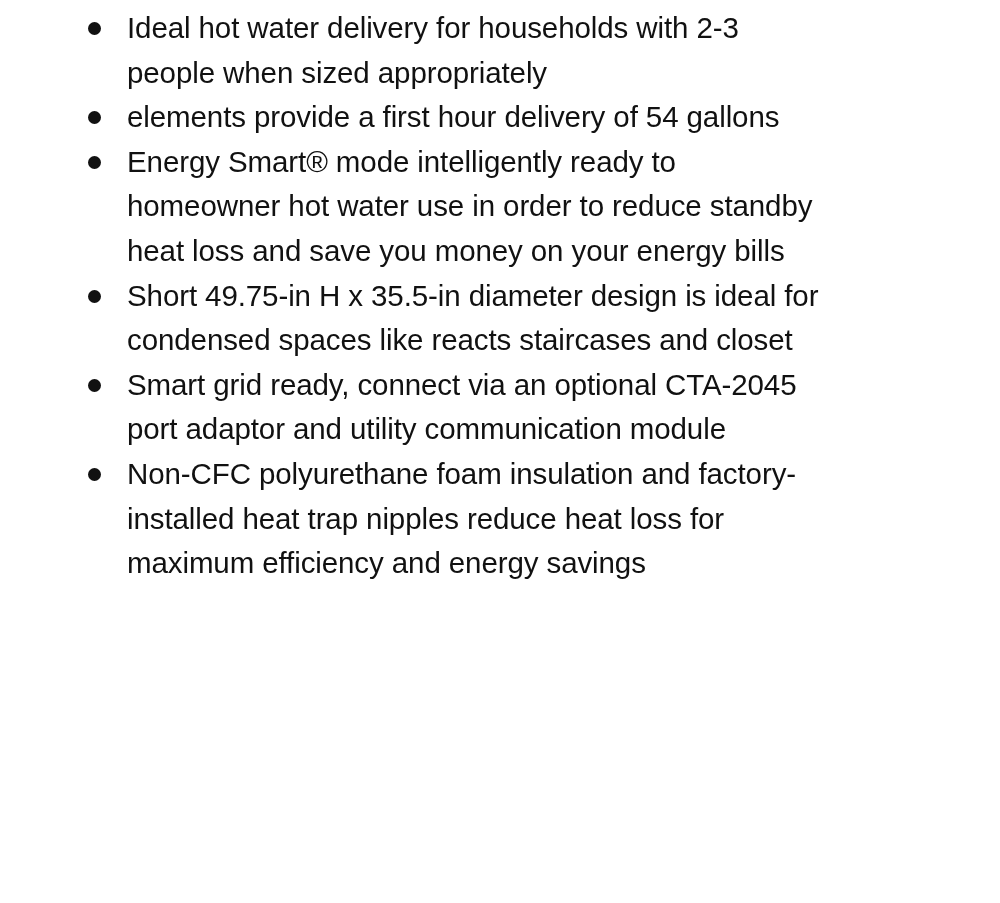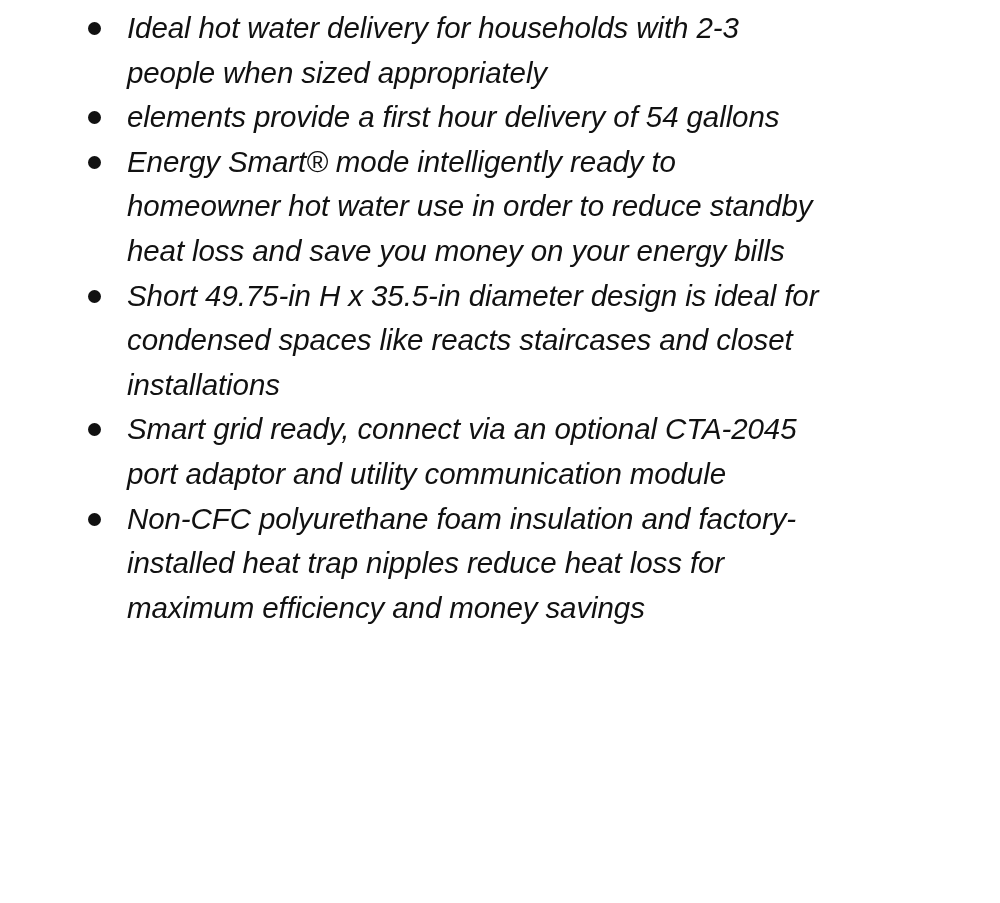--- a/index.html
+++ b/index.html
@@ -36,21 +36,20 @@
       left: 88px;
       top: 16px;
       width: 13px;
       height: 13px;
       border-radius: 50%;
       background: #111111;
     }
     .line {
       display: block;
       white-space: nowrap;
-      font-style: italic;
     }
   </style>
 </head>
 <body>
 
 <ul class="feature-list">
   <li class="feature-item">
     <span class="bullet"></span>
     <span class="line">Ideal hot water delivery for households with 2-3</span>
     <span class="line">people when sized appropriately</span>
@@ -62,26 +61,25 @@
   <li class="feature-item">
     <span class="bullet"></span>
     <span class="line">Energy Smart® mode intelligently ready to</span>
     <span class="line">homeowner hot water use in order to reduce standby</span>
     <span class="line">heat loss and save you money on your energy bills</span>
   </li>
   <li class="feature-item">
     <span class="bullet"></span>
     <span class="line">Short 49.75-in H x 35.5-in diameter design is ideal for</span>
     <span class="line">condensed spaces like reacts staircases and closet</span>
-    <span class="line">installations</span>
   </li>
   <li class="feature-item">
     <span class="bullet"></span>
     <span class="line">Smart grid ready, connect via an optional CTA-2045</span>
     <span class="line">port adaptor and utility communication module</span>
   </li>
   <li class="feature-item">
     <span class="bullet"></span>
     <span class="line">Non-CFC polyurethane foam insulation and factory-</span>
     <span class="line">installed heat trap nipples reduce heat loss for</span>
-    <span class="line">maximum efficiency and money savings</span>
+    <span class="line">maximum efficiency and energy savings</span>
   </li>
 </ul>
 
 </body></html>

